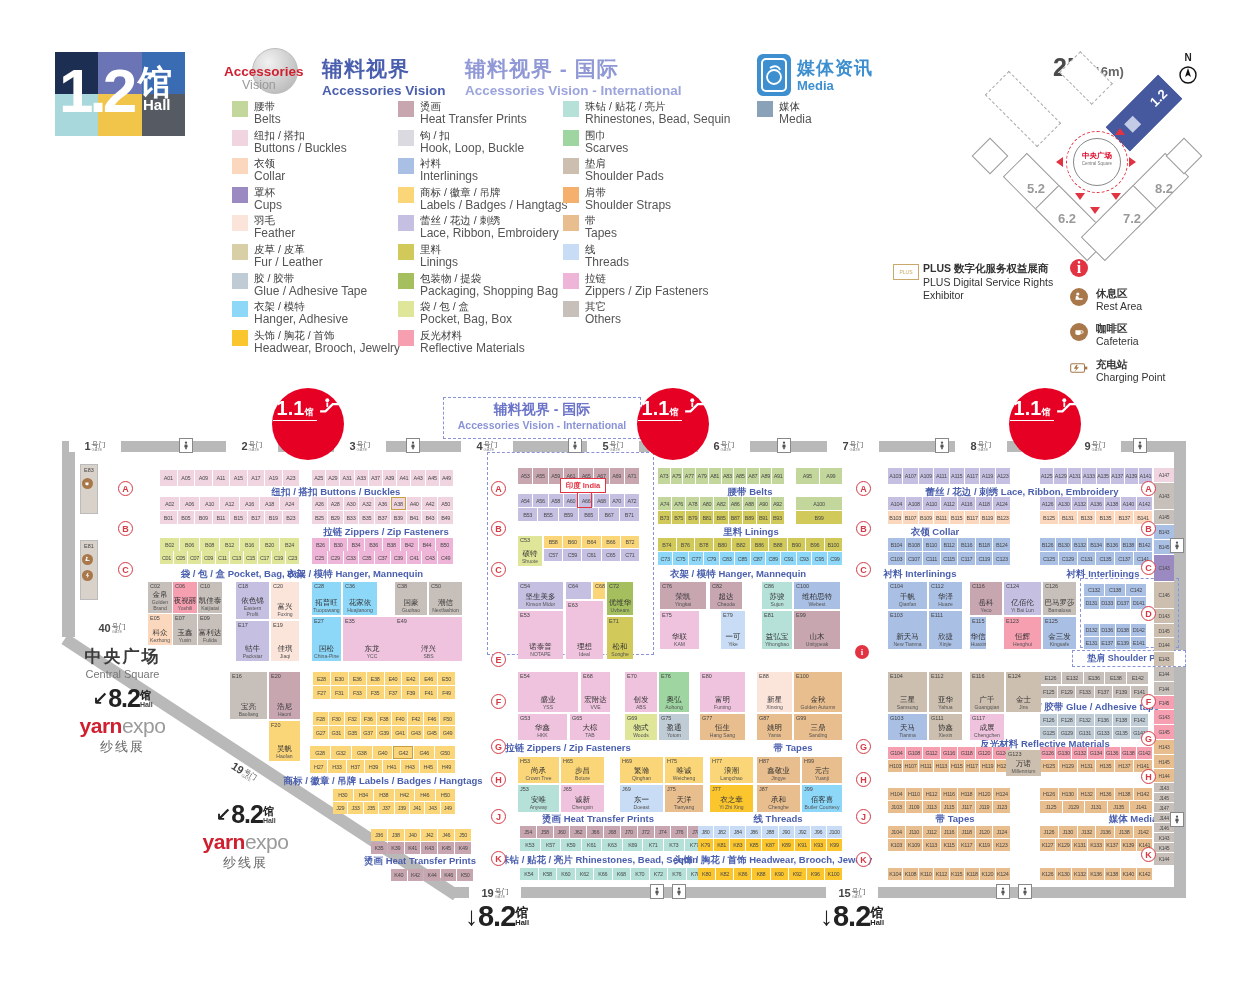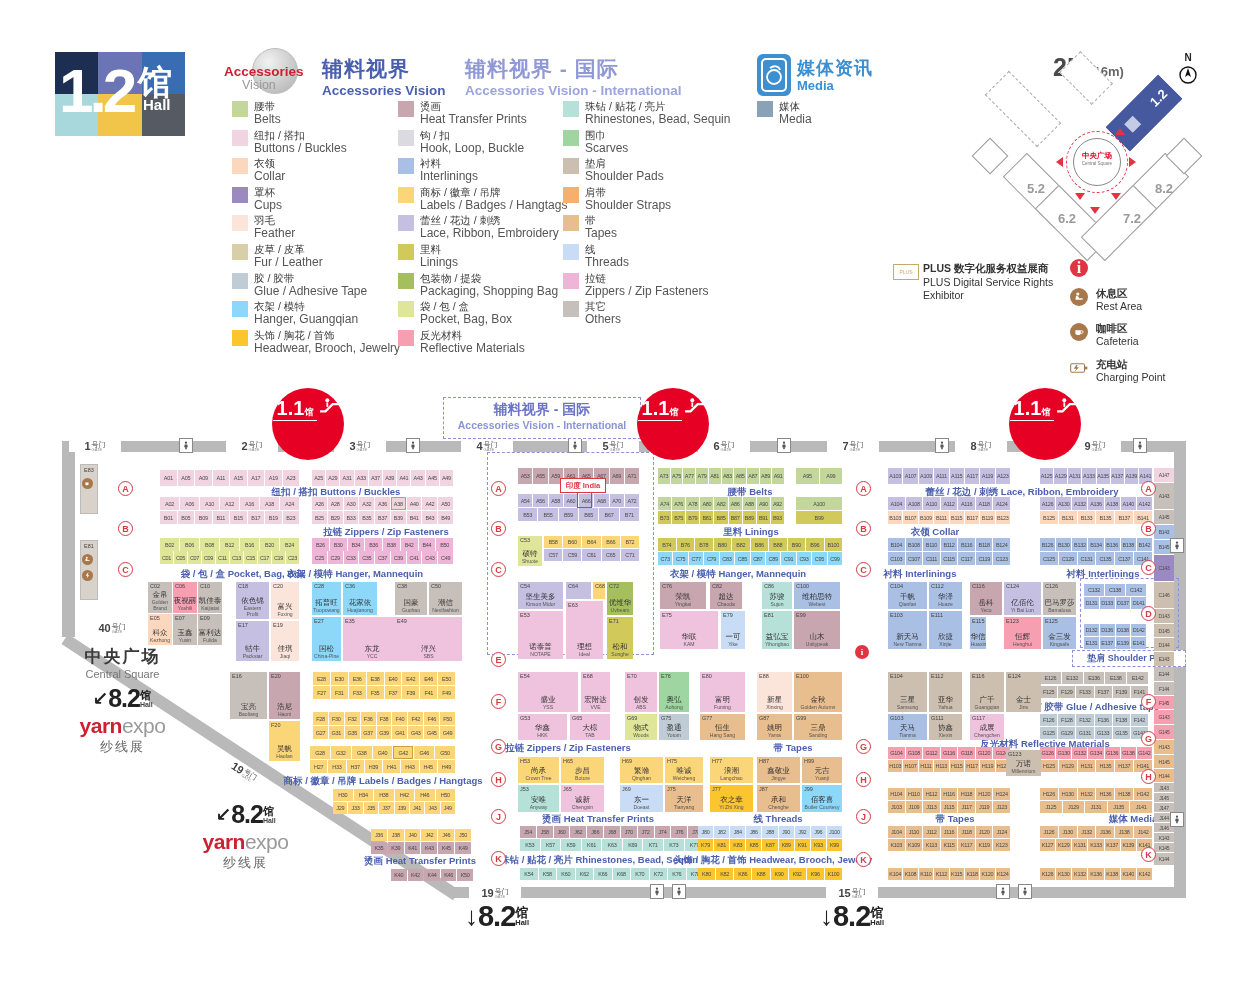--- a/index.html
+++ b/index.html
@@ -181,21 +181,21 @@
         <span class="en">Fur / Leather</span>
       </div>
       <div class="leg-item">
         <span class="sw" style="background:#c0ccd5"></span>
         <span class="zh">胶 / 胶带</span>
         <span class="en">Glue / Adhesive Tape</span>
       </div>
       <div class="leg-item">
         <span class="sw" style="background:#8dd7f8"></span>
         <span class="zh">衣架 / 模特</span>
-        <span class="en">Hanger, Guangqian</span>
+        <span class="en">Hanger, Adhesive</span>
       </div>
       <div class="leg-item">
         <span class="sw" style="background:#fbc62d"></span>
         <span class="zh">头饰 / 胸花 / 首饰</span>
         <span class="en">Headwear, Brooch, Jewelry</span>
       </div>
     </div>
   <div class="abs leg-col" id="legend-col2" style="left:398px;top:100px;">
       <div class="leg-item">
         <span class="sw" style="background:#c7a6b0"></span>
@@ -1398,21 +1398,21 @@
           <span class="ben">Yingkai</span>
         </span>
       </div>
       <div class="block mapel" style="position: absolute; left: 710px; top: 582px; width: 32px; height: 27px; background: rgb(199, 166, 176);">
         <span class="bid">C82</span>
         <span class="ctr">
           <span class="bzh">超达</span>
           <span class="ben">Chaoda</span>
         </span>
       </div>
-      <div class="block mapel" style="position: absolute; left: 660px; top: 611px; width: 58px; height: 38px; background: rgb(239, 195, 222);">
+      <div class="block mapel" style="position: absolute; left: 660px; top: 611px; width: 39px; height: 38px; background: rgb(239, 195, 222);">
         <span class="bid">E75</span>
         <span class="ctr">
           <span class="bzh">华联</span>
           <span class="ben">KAM</span>
         </span>
       </div>
       <div class="block mapel" style="position: absolute; left: 721px; top: 611px; width: 24px; height: 38px; background: rgb(200, 221, 245);">
         <span class="bid">E79</span>
         <span class="ctr">
           <span class="bzh">一可</span>

